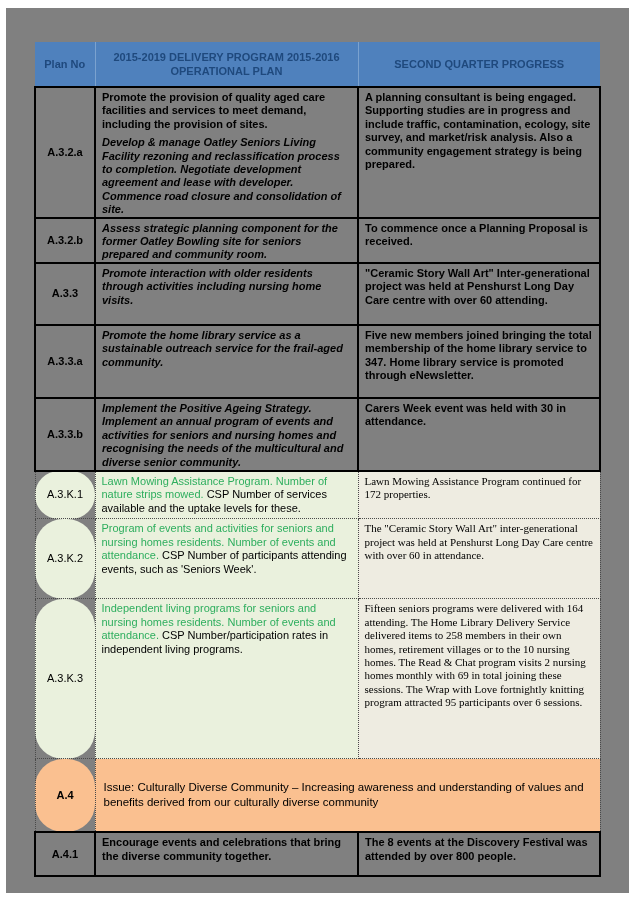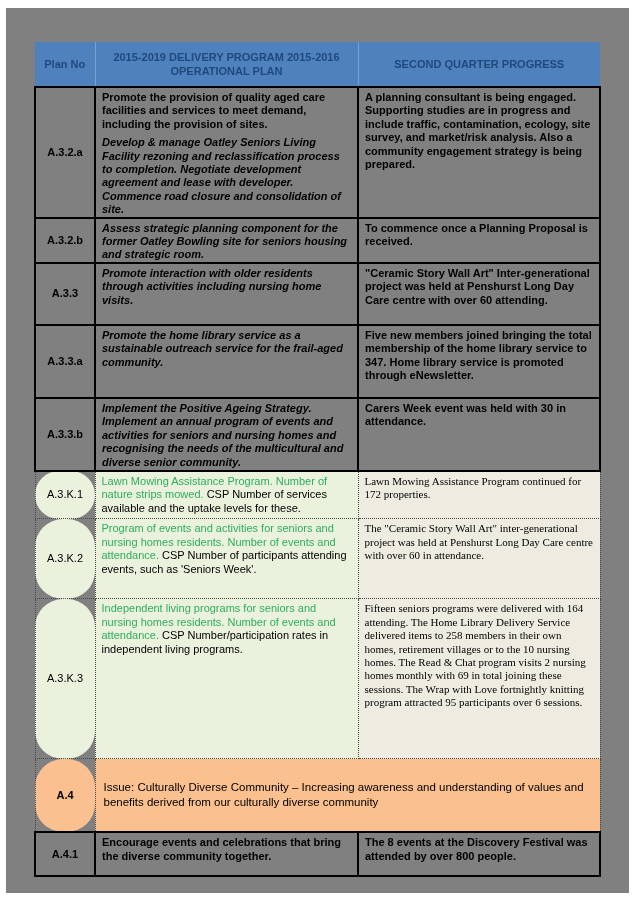--- a/index.html
+++ b/index.html
@@ -80,21 +80,21 @@
             <p><span class="b">Promote the provision of quality aged care facilities and services to meet demand, including the provision of sites.</span></p>
             <p><span class="bi">Develop &amp; manage Oatley Seniors Living Facility rezoning and reclassification process to completion. Negotiate development agreement and lease with developer. Commence road closure and consolidation of site.</span></p>
           </td>
           <td class="cell cell-progress">
             <p><span class="b">A planning consultant is being engaged. Supporting studies are in progress and include traffic, contamination, ecology, site survey, and market/risk analysis. Also a community engagement strategy is being prepared.</span></p>
           </td>
         </tr>
         <tr class="row-solid" style="height: 44px;">
           <td class="plan">A.3.2.b</td>
           <td class="cell cell-delivery">
-            <p><span class="bi">Assess strategic planning component for the former Oatley Bowling site for seniors housing and strategic room.</span></p>
+            <p><span class="bi">Assess strategic planning component for the former Oatley Bowling site for seniors prepared and community room.</span></p>
           </td>
           <td class="cell cell-progress">
             <p><span class="b">To commence once a Planning Proposal is received.</span></p>
           </td>
         </tr>
         <tr class="row-solid" style="height: 62px;">
           <td class="plan">A.3.3</td>
           <td class="cell cell-delivery">
             <p><span class="bi">Promote interaction with older residents through activities including nursing home visits.</span></p>
           </td>

